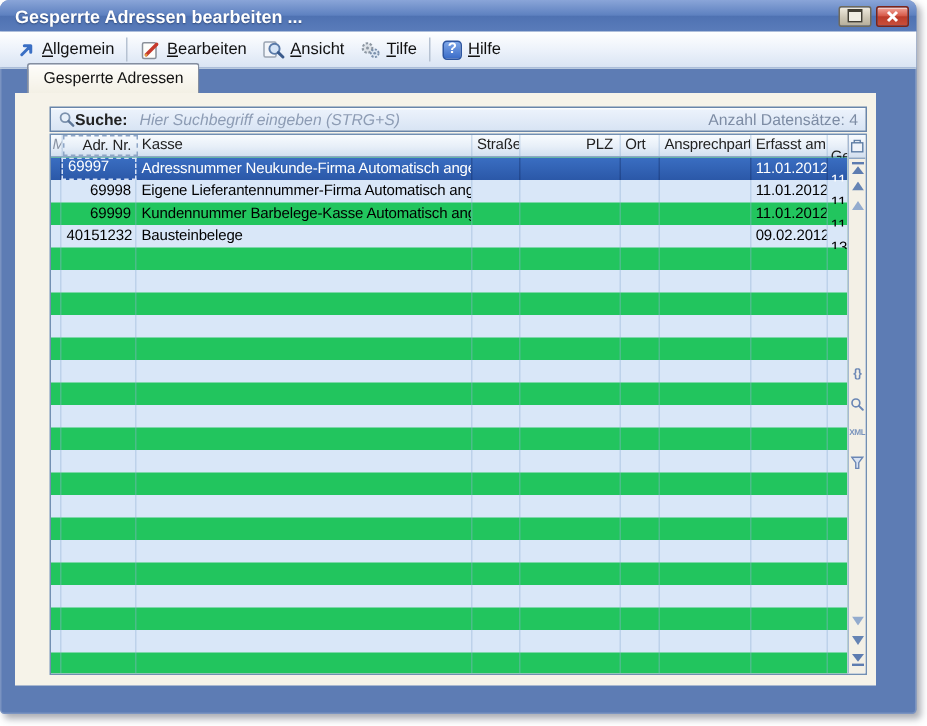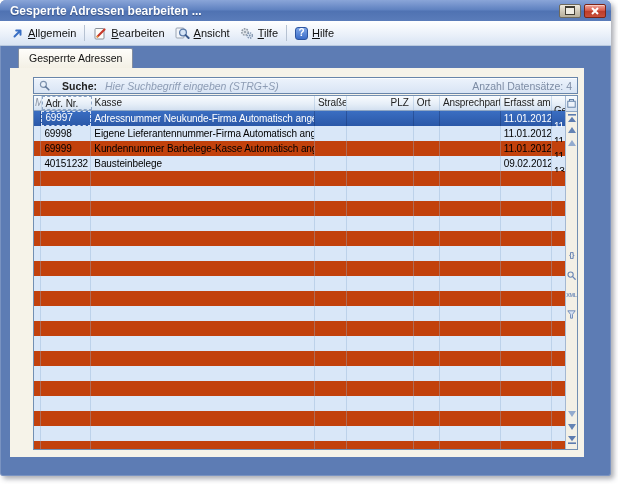--- a/index.html
+++ b/index.html
@@ -30,62 +30,62 @@
     background:linear-gradient(#ffffff,#ebf1fa 55%,#d9e4f3);
     border-bottom:1px solid #b9c9de;font-size:11px;color:#111;
   }
   .mi{display:flex;align-items:center;gap:4px;padding:2px 5px;border-radius:2px;cursor:default;}
   .mi .u{text-decoration:underline;}
   .msep{width:1px;height:16px;background:#b6c2d2;margin:0 3px;}
   .help-box{width:13px;height:13px;border-radius:3px;border:1px solid #2d55a0;box-sizing:border-box;
     background:linear-gradient(#7ea6e8,#3a6cc8);color:#fff;font-weight:bold;font-size:10px;
     display:flex;align-items:center;justify-content:center;line-height:1;}
 
-  .tabstrip{height:22px;display:flex;align-items:flex-end;padding-left:18px;}
+  .tabstrip{height:16px;display:flex;align-items:flex-end;padding-left:18px;}
   .tab{
     height:19px;line-height:18px;padding:0 10px;font-size:10.5px;color:#111;
     background:linear-gradient(#fefdfa,#f3f0e5);
     border:1px solid #848ea0;border-bottom:none;border-radius:2px 2px 0 0;
     box-shadow:inset 0 1px 0 #fff;
   }
 
   .panel{position:relative;flex:1;margin:0 27px 19px 10px;background:#f6f3e9;}
 
   
   .searchbar{
     position:absolute;left:23px;top:9px;width:545px;height:17px;box-sizing:border-box;
     border:1px solid #6885aa;background:linear-gradient(#edf3fc,#d8e4f4);
     display:flex;align-items:center;padding:0 5px;font-size:10.5px;color:#222;
     box-shadow:inset 0 1px 0 rgba(255,255,255,.8);
   }
-  .search-label{font-weight:bold;margin-left:12px;}
+  .search-label{font-weight:bold;margin-left:0;}
   .search-ph{font-style:italic;color:#8d9cb4;margin-left:8px;overflow:hidden;white-space:nowrap;}
   .search-count{margin-left:auto;color:#7d8ca4;white-space:nowrap;}
 
   
   .tbl{
     position:absolute;left:23px;top:27px;width:545px;bottom:7px;box-sizing:border-box;
     border:1px solid #728fb2;background:#fff;overflow:hidden;
   }
   .thead{display:flex;height:15px;line-height:14px;
     background:linear-gradient(#f8fbfe,#e7eff8 55%,#d3e0f0);
     border-bottom:1px solid #8ea6c4;box-sizing:border-box;position:absolute;left:0;top:0;right:12px;}
   .th{box-sizing:border-box;border-right:1px solid #a4b8d2;font-size:10px;letter-spacing:-0.2px;
     color:#222;padding:0 3px;overflow:hidden;white-space:nowrap;}
   .th.c0{color:#8a93a3;font-style:italic;padding:0 1px;}
   .th.c1{border:1px dashed #8fa6c6;}
 
-  #rows{position:absolute;left:0;top:15px;right:12px;bottom:0;overflow:hidden;background:#c2410c;}
+  #rows{position:absolute;left:0;top:15px;right:12px;bottom:0;overflow:hidden;background:#22c55e;}
   .trow{display:flex;height:15px;line-height:15px;}
   .trow:nth-child(even){background:#d9e7f8;}
   .trow.selected{background:linear-gradient(#3a6ec2,#2b58a8);color:#fff;}
   .cell{box-sizing:border-box;border-right:1px solid rgba(145,175,210,.38);overflow:hidden;
     white-space:nowrap;font-size:10px;letter-spacing:-0.1px;padding:0 3px;}
   .c0{width:8px;padding:0;}
-  .c1{width:54px;text-align:left;}
+  .c1{width:54px;text-align:right;}
   .c2{width:244px;}
   .c3{width:34px;}
   .c4{width:28px;margin-left:41px;}
   .c5{width:28px;}
   .c6{width:66px;}
   .c7{width:55px;text-align:right;padding-right:6px;}
   .c8{width:14px;border-right:none;padding:8px 2px;}
   .trow.selected .cell{border-right-color:rgba(10,30,80,.3);}
   .trow.selected .c1{text-align:left;border:1px dashed #d7e2f6;line-height:12px;}
 

